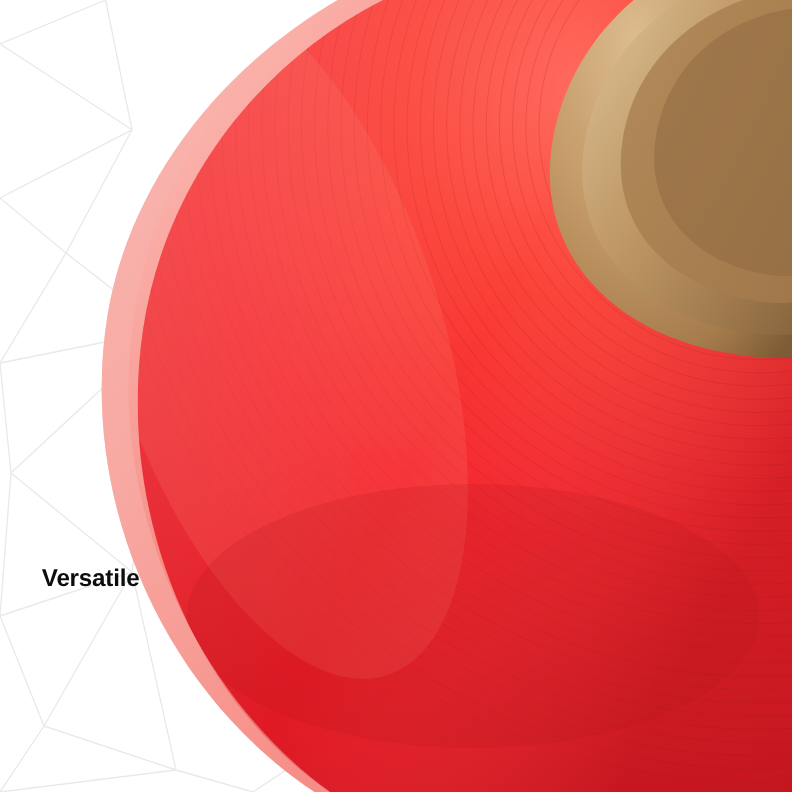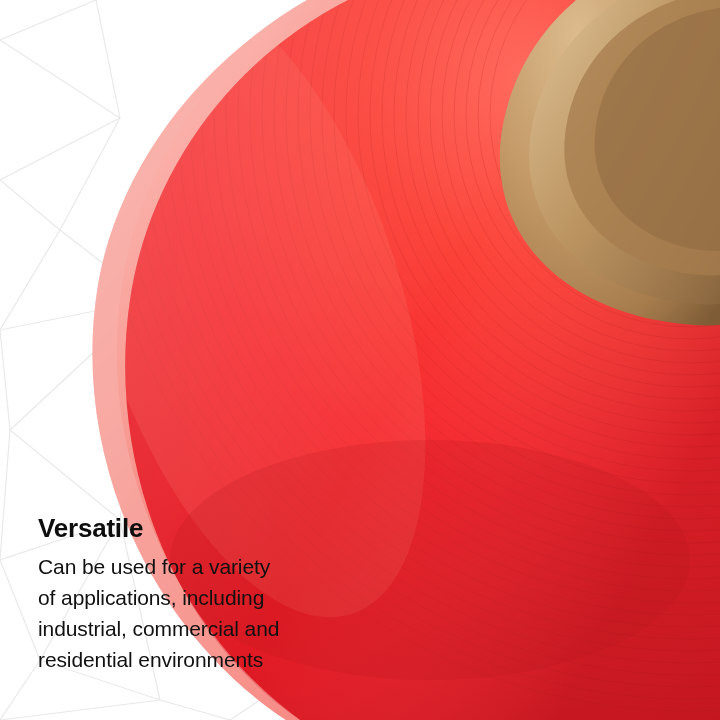--- a/index.html
+++ b/index.html
@@ -32,21 +32,21 @@
     height: 720px;
   }
   #caption {
     position: absolute;
     left: 38px;
     top: 512px;
     width: 340px;
     color: #111111;
   }
   #caption .headline {
-    font-size: 26px;
+    font-size: 22px;
     font-weight: bold;
     line-height: 1.25;
     letter-spacing: -0.2px;
     margin: 0 0 6px 0;
     color: #0d0d0d;
   }
   #caption .body {
     font-size: 21px;
     font-weight: normal;
     line-height: 1.48;
@@ -238,19 +238,15 @@
     </g>
 
     <g>
       <path d="M 286 720 C 150 630 70 455 98 285 C 110 210 150 140 210 86
                C 160 150 128 225 120 300 C 100 460 176 630 300 720 Z" fill="#f7b3ad" opacity="0.55"></path>
     </g>
   </svg>
 
   <div id="caption">
     <p class="headline">Versatile</p>
-    <p class="body">Can be used for a variety
-of applications, including
-industrial, commercial and
-residential environments</p>
   </div>
 
 </div>
 
 </body></html>

